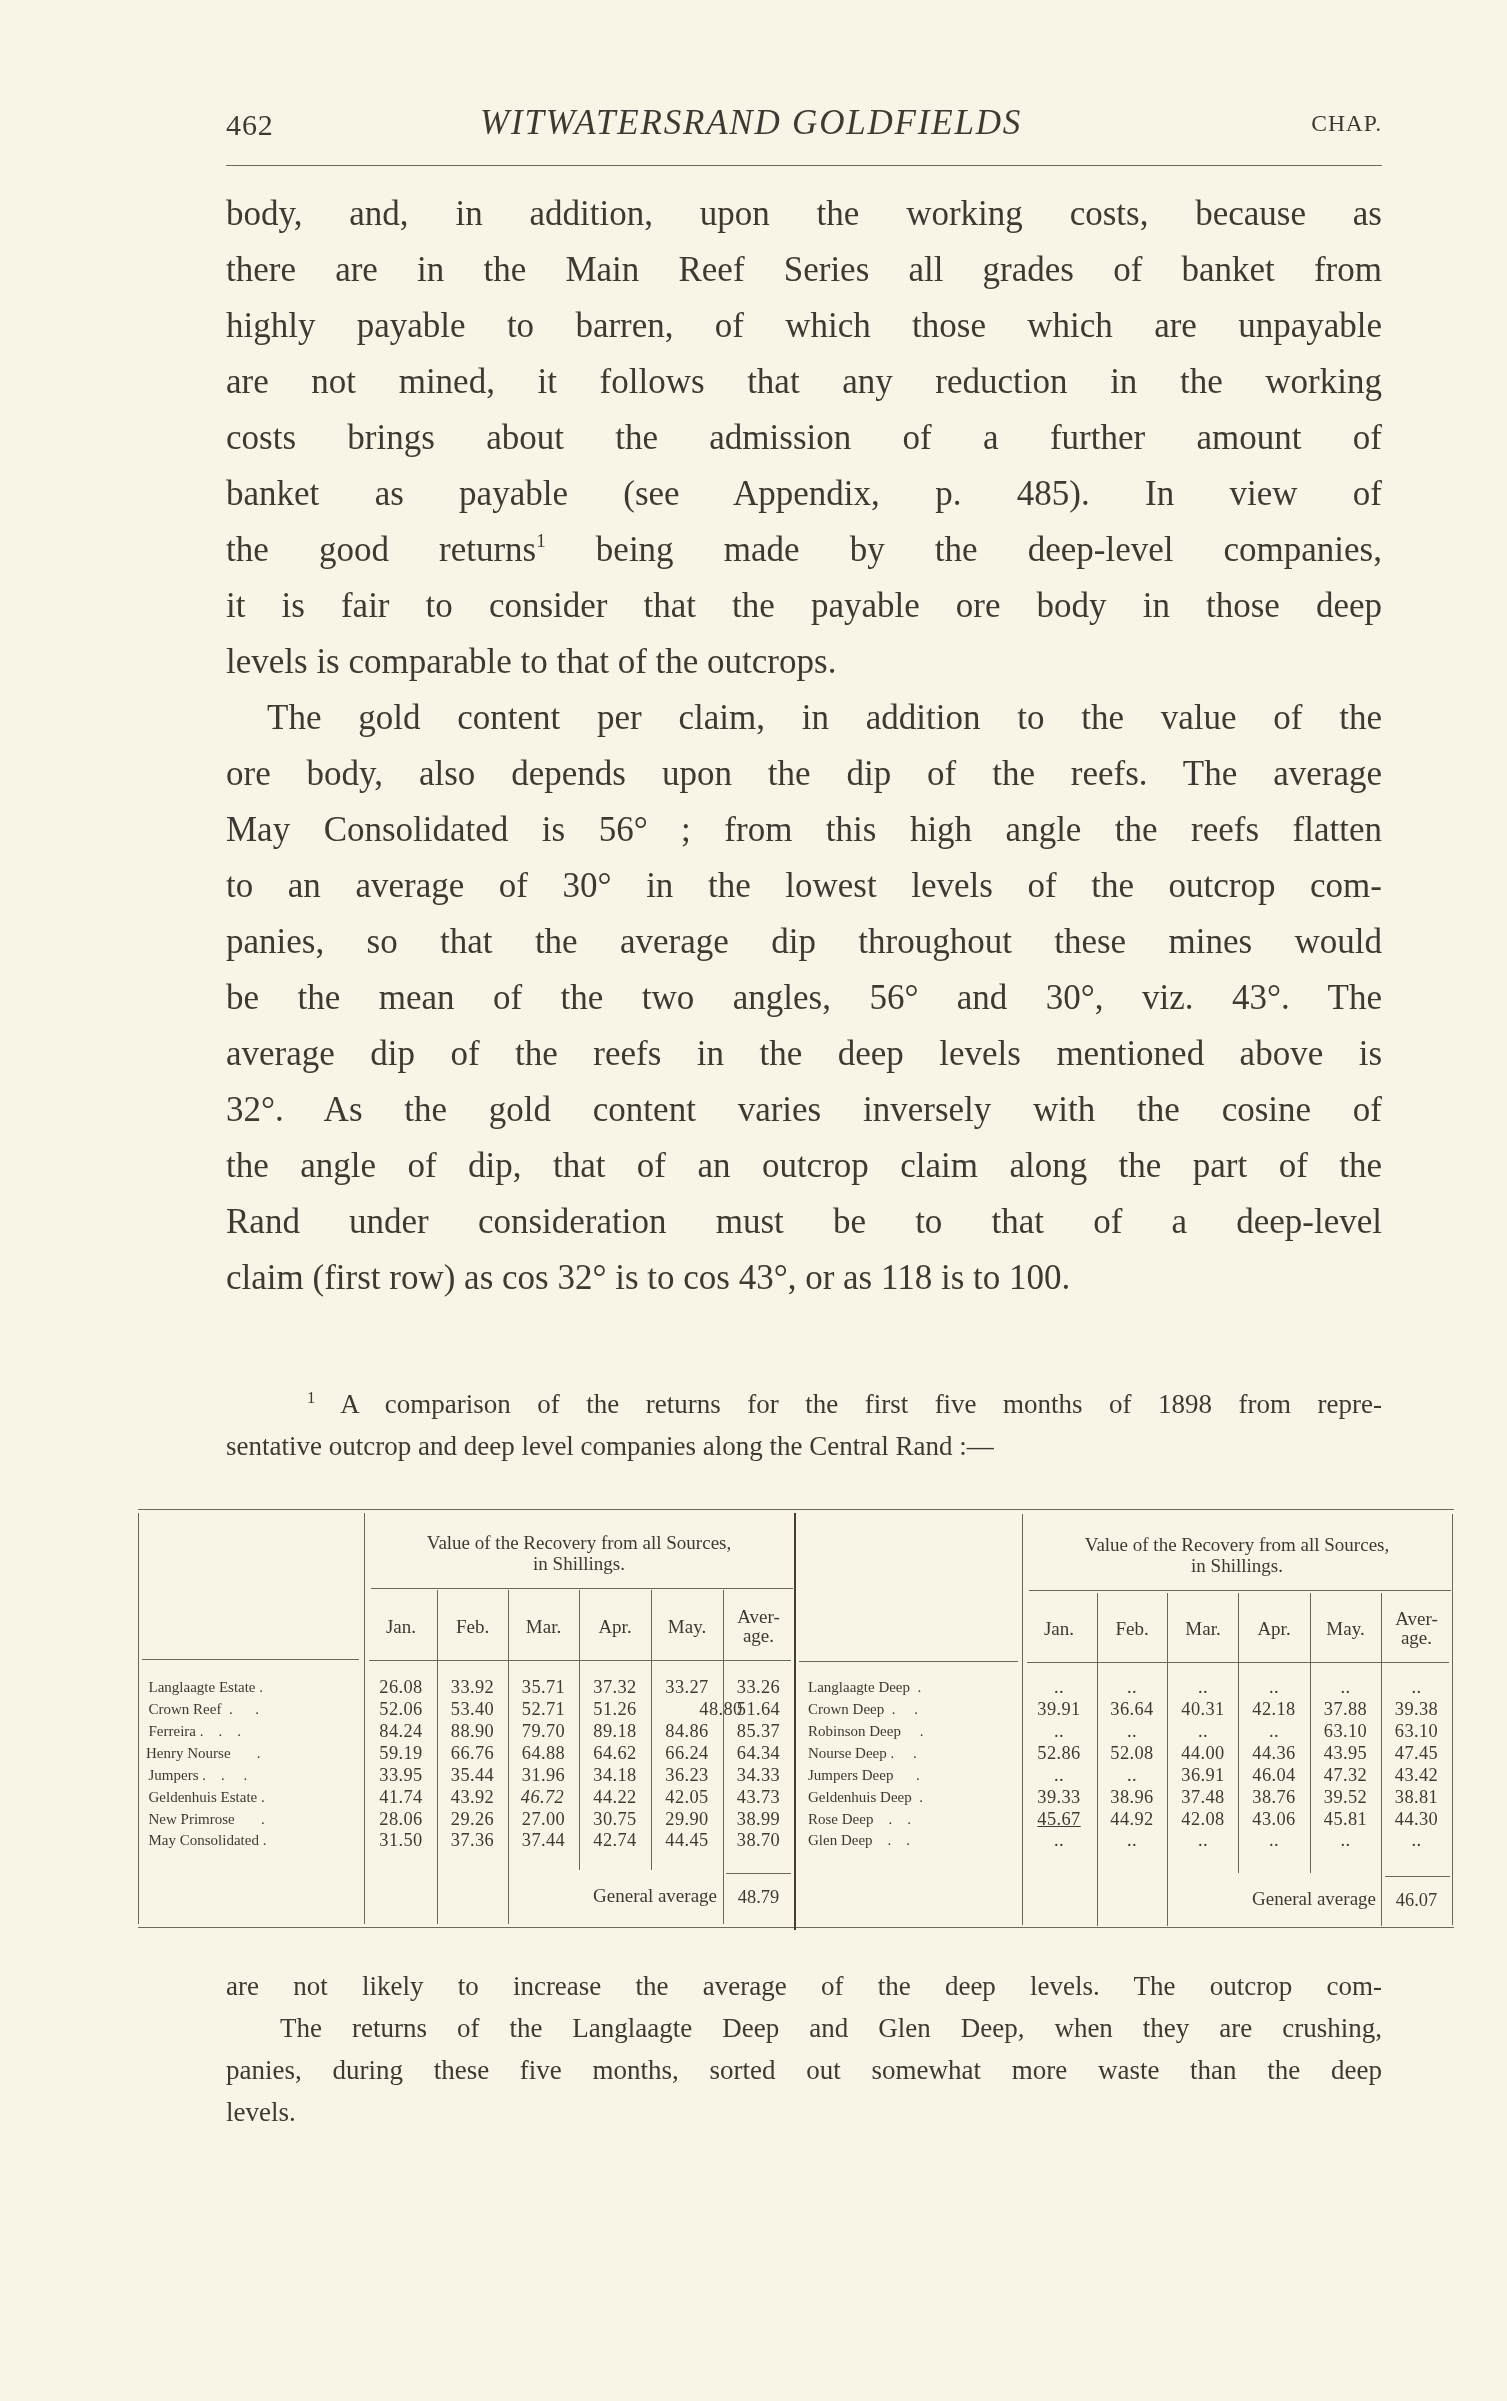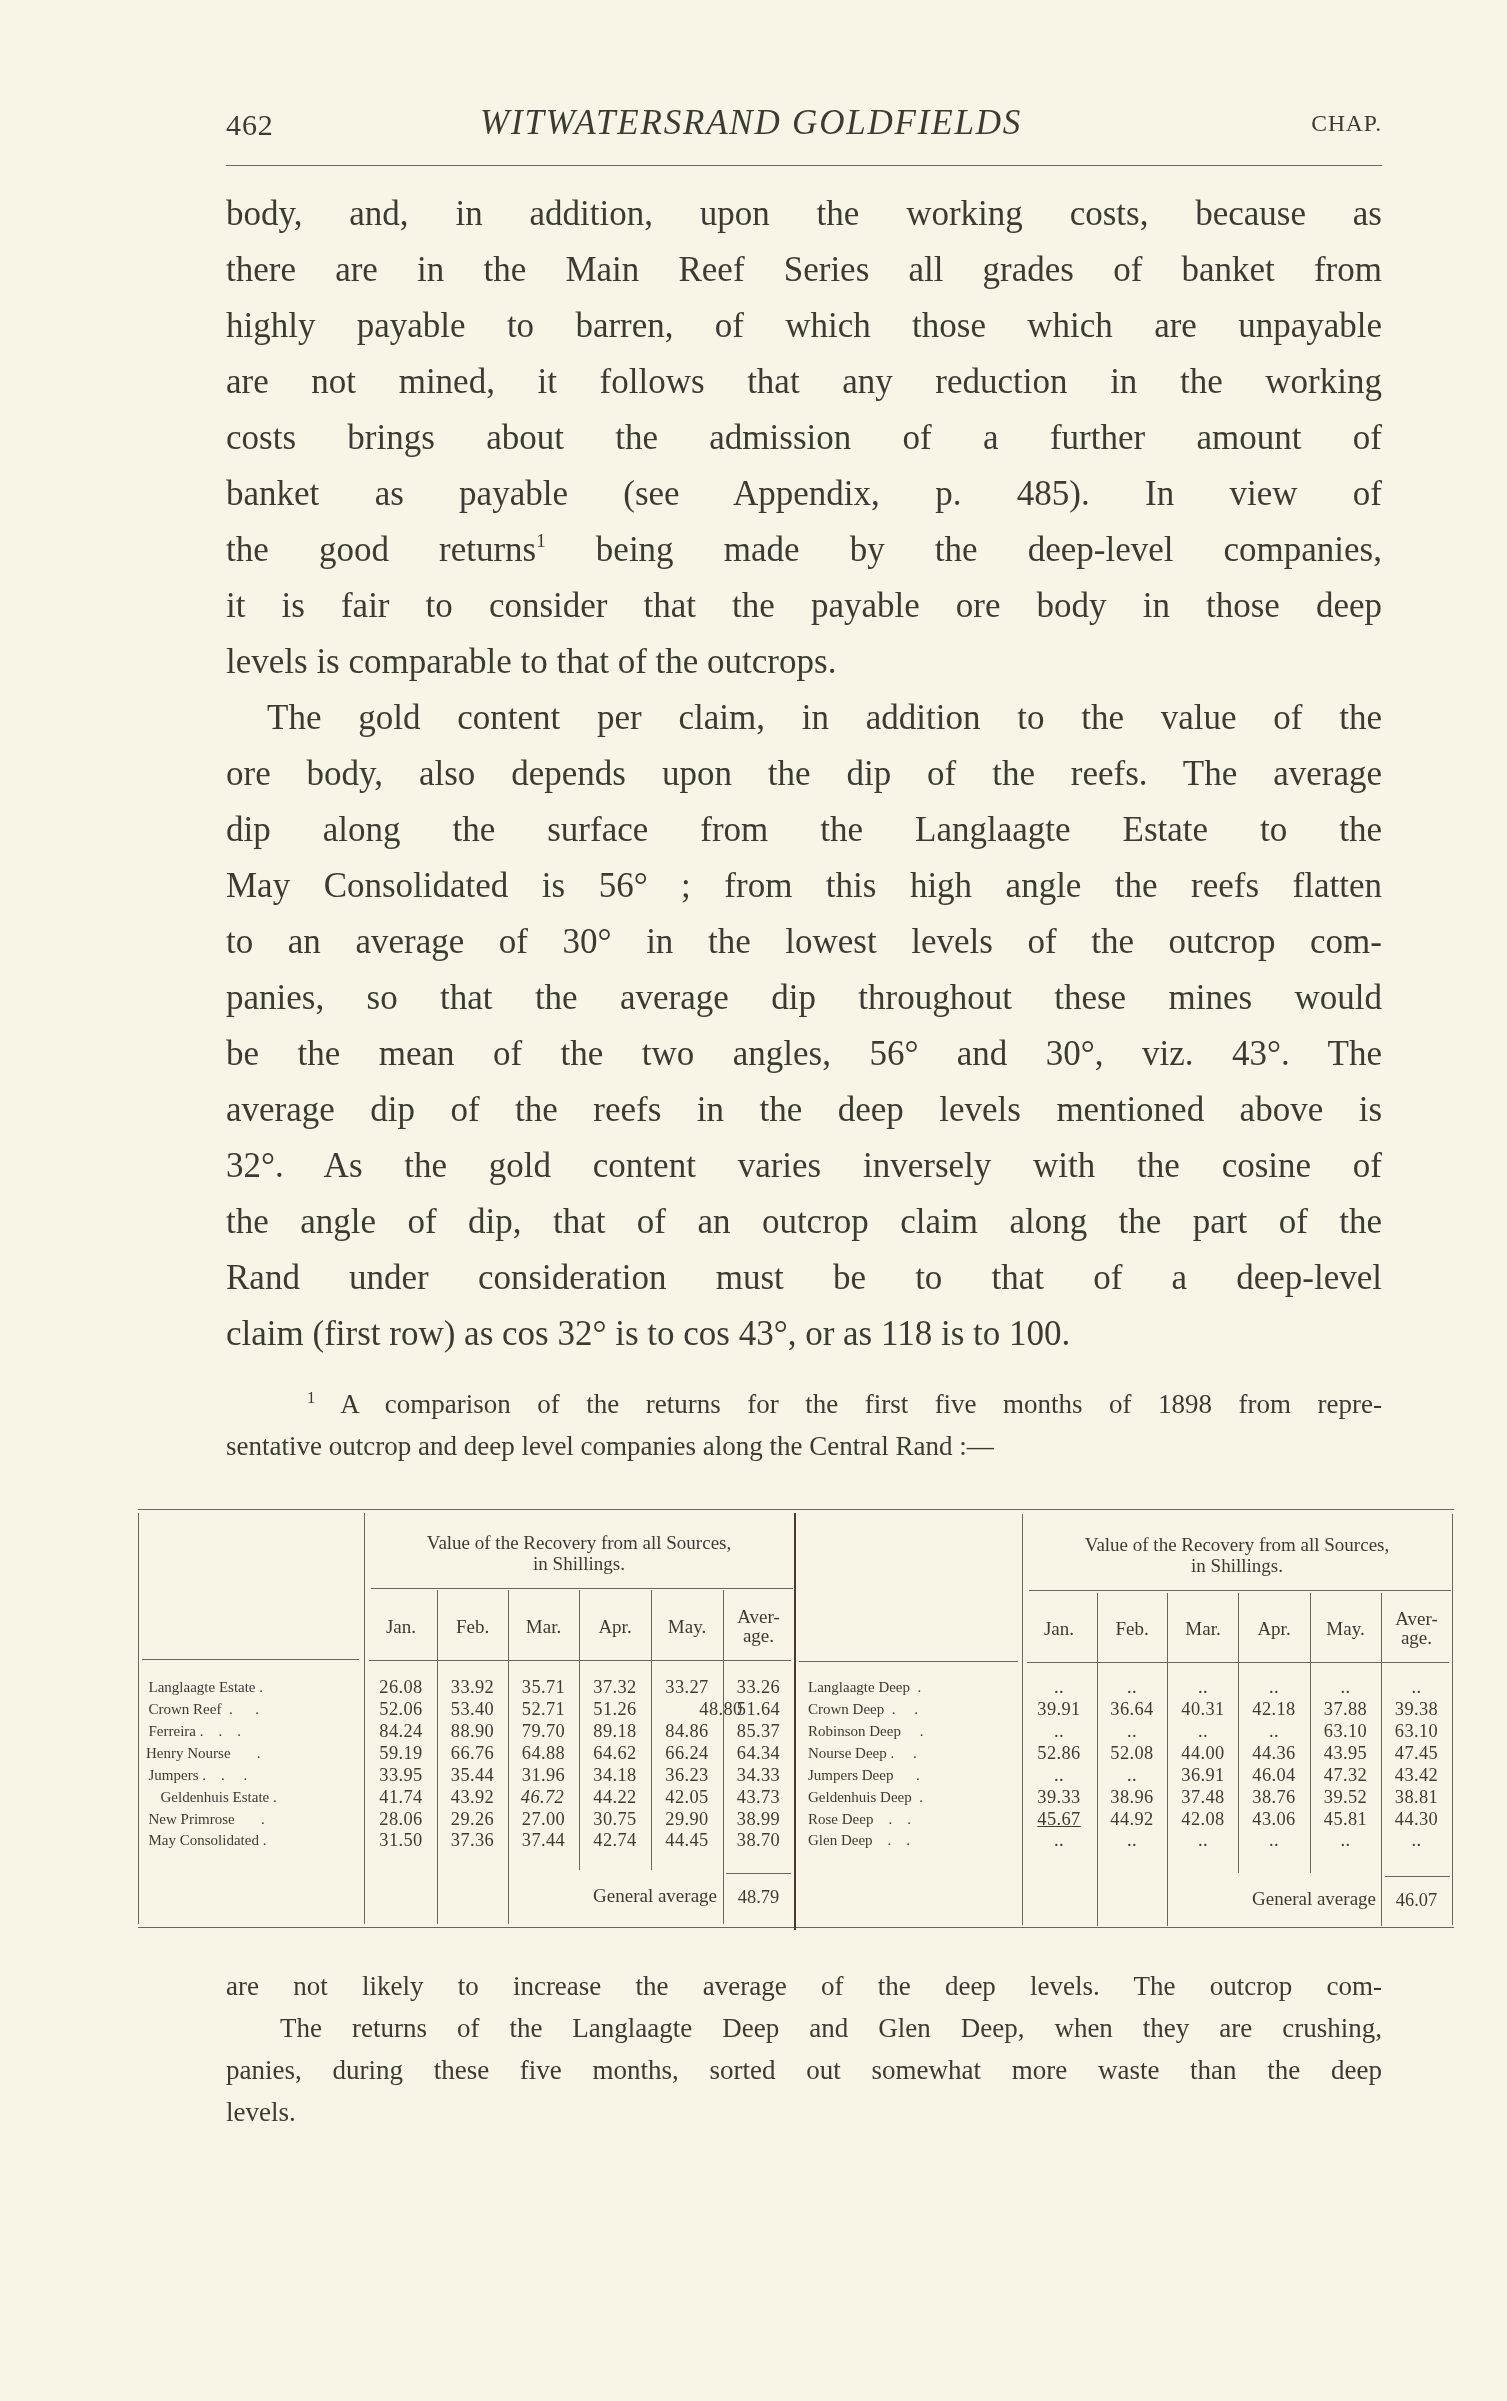--- a/index.html
+++ b/index.html
@@ -71,21 +71,20 @@
     <span class="line">there are in the Main Reef Series all grades of banket from</span>
     <span class="line">highly payable to barren, of which those which are unpayable</span>
     <span class="line">are not mined, it follows that any reduction in the working</span>
     <span class="line">costs brings about the admission of a further amount of</span>
     <span class="line">banket as payable (see Appendix, p. 485).   In view of</span>
     <span class="line"><span>the good returns</span><sup>1</sup><span> being made by the deep-level companies,</span></span>
     <span class="line">it is fair to consider that the payable ore body in those deep</span>
     <span class="line last">levels is comparable to that of the outcrops.</span>
     <span class="line line-ind">The gold content per claim, in addition to the value of the</span>
     <span class="line">ore body, also depends upon the dip of the reefs.  The average</span>
-    <span class="line">dip along the surface from the Langlaagte Estate to the</span>
     <span class="line">May Consolidated is 56° ; from this high angle the reefs flatten</span>
     <span class="line">to an average of 30° in the lowest levels of the outcrop com-</span>
     <span class="line">panies, so that the average dip throughout these mines would</span>
     <span class="line">be the mean of the two angles, 56° and 30°, viz. 43°.  The</span>
     <span class="line">average dip of the reefs in the deep levels mentioned above is</span>
     <span class="line">32°.  As the gold content varies inversely with the cosine of</span>
     <span class="line">the angle of dip, that of an outcrop claim along the part of the</span>
     <span class="line">Rand under consideration must be to that of a deep-level</span>
     <span class="line last">claim (first row) as cos 32° is to cos 43°, or as 118 is to 100.</span>
   </div>
@@ -183,21 +182,21 @@
         <div class="cell" style="left: 441px; width: 72px; top: 233px;">64.62</div>
         <div class="cell" style="left: 513px; width: 72px; top: 233px;">66.24</div>
         <div class="cell" style="left: 585px; width: 71px; top: 233px;">64.34</div>
         <div class="row-label" style="left: 10.5px; top: 255px;">Jumpers .    .     .</div>
         <div class="cell" style="left: 226px; width: 74px; top: 255px;">33.95</div>
         <div class="cell" style="left: 299px; width: 71px; top: 255px;">35.44</div>
         <div class="cell" style="left: 370px; width: 71px; top: 255px;">31.96</div>
         <div class="cell" style="left: 441px; width: 72px; top: 255px;">34.18</div>
         <div class="cell" style="left: 513px; width: 72px; top: 255px;">36.23</div>
         <div class="cell" style="left: 585px; width: 71px; top: 255px;">34.33</div>
-        <div class="row-label" style="left: 10.5px; top: 277px; margin-left: 12px;">Geldenhuis Estate .</div>
+        <div class="row-label" style="left: 10.5px; top: 277px;">Geldenhuis Estate .</div>
         <div class="cell" style="left: 226px; width: 74px; top: 277px;">41.74</div>
         <div class="cell" style="left: 299px; width: 71px; top: 277px;">43.92</div>
         <div class="cell" style="left: 369px; width: 71px; top: 277px; font-style: italic;">46.72</div>
         <div class="cell" style="left: 441px; width: 72px; top: 277px;">44.22</div>
         <div class="cell" style="left: 513px; width: 72px; top: 277px;">42.05</div>
         <div class="cell" style="left: 585px; width: 71px; top: 277px;">43.73</div>
         <div class="row-label" style="left: 10.5px; top: 299px;">New Primrose       .</div>
         <div class="cell" style="left: 226px; width: 74px; top: 299px;">28.06</div>
         <div class="cell" style="left: 299px; width: 71px; top: 299px;">29.26</div>
         <div class="cell" style="left: 370px; width: 71px; top: 299px;">27.00</div>

